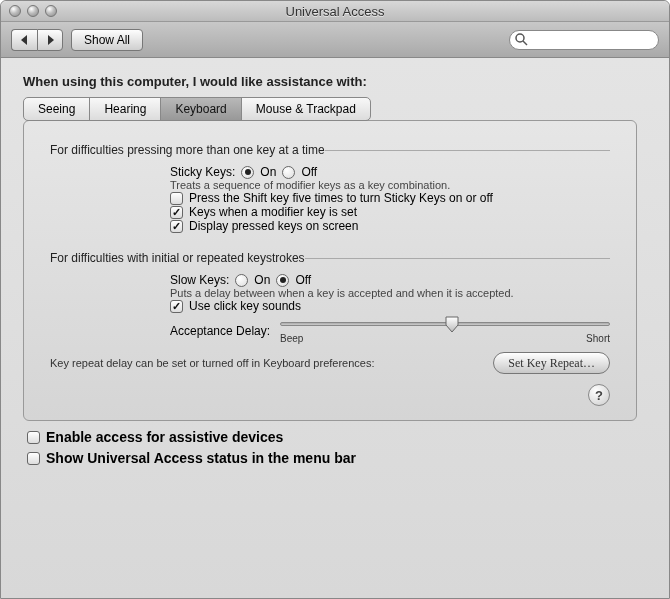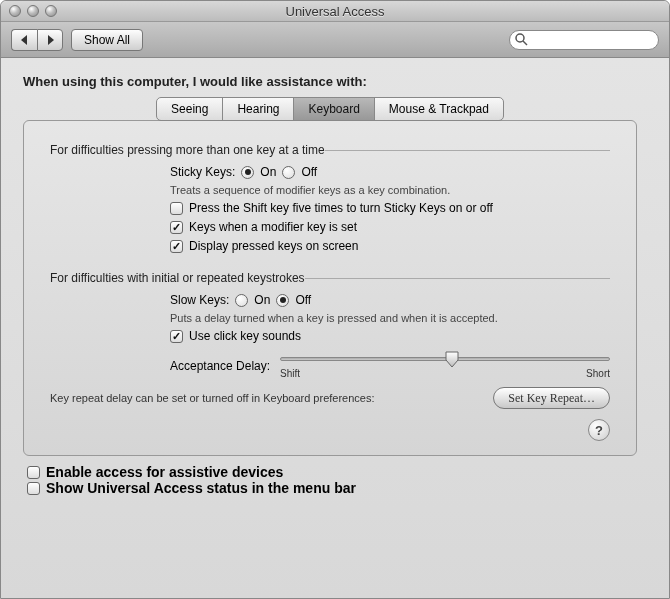--- a/index.html
+++ b/index.html
@@ -108,21 +108,21 @@
     overflow: auto;
   }
   .prompt {
     font-weight: bold;
     font-size: 13px;
     margin-bottom: 8px;
     color: #222;
   }
   .tabs {
     display: flex;
-    justify-content: center;
+    justify-content: flex-start;
     margin-bottom: -1px;
     position: relative;
     z-index: 2;
   }
   .tab {
     padding: 4px 14px;
     background: linear-gradient(#f8f8f8, #dcdcdc);
     border: 1px solid #888;
     font-size: 12px;
     cursor: pointer;
@@ -152,21 +152,20 @@
   }
   .section-title .line {
     flex: 1;
     height: 1px;
     background: #aaa;
   }
   .inner {
     padding-left: 120px;
     display: flex;
     flex-direction: column;
-    gap: 5px;
     margin-bottom: 18px;
   }
   .row { display: flex; align-items: center; gap: 6px; font-size: 12px; }
   .hint { font-size: 11px; color: #444; }
   .radio {
     width: 13px; height: 13px;
     border-radius: 50%;
     border: 1px solid #666;
     background: radial-gradient(circle at 35% 30%, #fff, #ddd);
     display: inline-flex;
@@ -258,20 +257,21 @@
     font-size: 13px;
     font-weight: bold;
     color: #444;
     margin-left: auto;
     margin-top: 10px;
   }
   .bottom-checks {
     padding: 8px 0 0 4px;
     display: flex;
     flex-direction: column;
+    gap: 5px;
     text-align: center;
   }
   .bottom-checks .row {
     font-size: 14px;
     font-weight: bold;
   }
 </style>
 </head>
 <body>
 
@@ -357,21 +357,21 @@
         <span class="line"></span>
       </div>
       <div class="inner" style="margin-bottom:6px">
         <div class="row">
           <span>Slow Keys:</span>
           <span class="radio"></span>
           <span>On</span>
           <span class="radio checked"></span>
           <span>Off</span>
         </div>
-        <div class="hint">Puts a delay turned when a key is pressed and when it is accepted.</div>
+        <div class="hint">Puts a delay between when a key is accepted and when it is accepted.</div>
         <div class="row">
           <span class="check checked"></span>
           <span>Use click key sounds</span>
         </div>
         <div class="slider-row" style="margin-top:4px">
           <span>Acceptance Delay:</span>
           <div class="slider-wrap">
             <div class="slider">
               <div class="slider-track"></div>
               <div class="slider-thumb">
@@ -380,21 +380,21 @@
                     <defs>
                       <linearGradient id="g" x1="0" y1="0" x2="0" y2="1">
                         <stop offset="0" stop-color="#fff"></stop>
                         <stop offset="1" stop-color="#bbb"></stop>
                       </linearGradient>
                     </defs>
                   </svg>
               </div>
             </div>
             <div class="slider-labels">
-              <span>Shift</span>
+              <span>Beep</span>
               <span>Short</span>
             </div>
           </div>
         </div>
       </div>
 
       <div class="footer-row">
         <span>Key repeat delay can be set or turned off in Keyboard preferences:</span>
         <div class="spacer"></div>
         <div class="aqua-btn">Set Key Repeat…</div>

